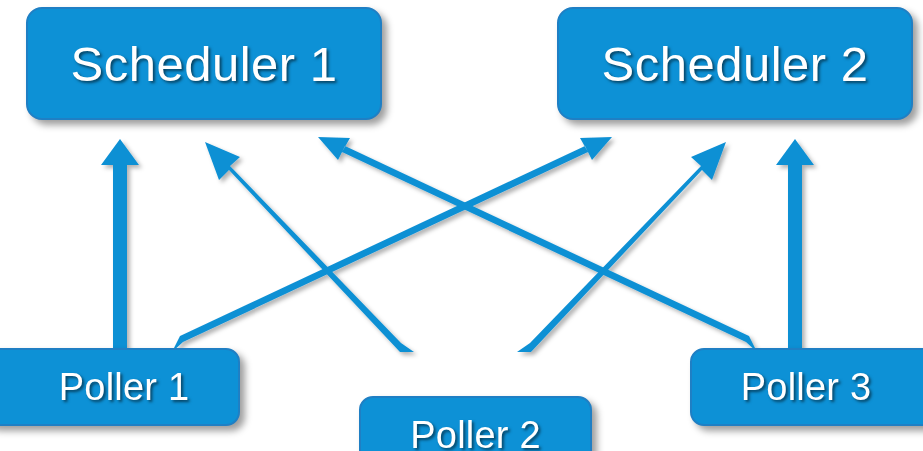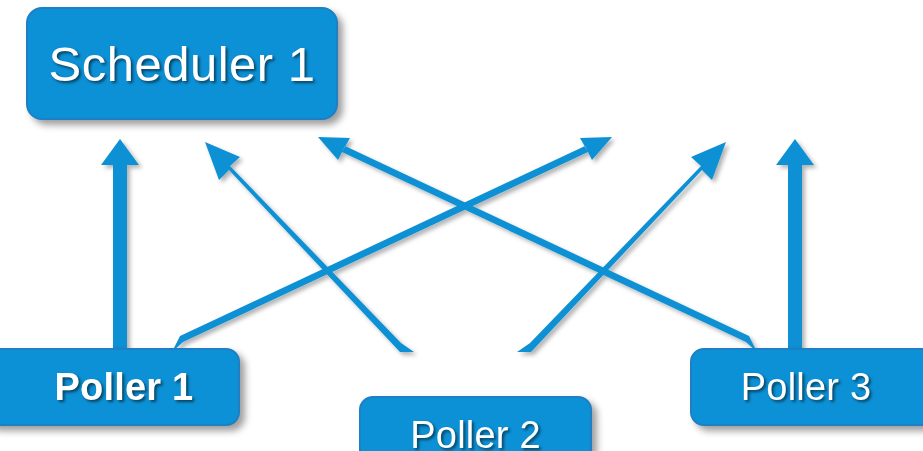--- a/index.html
+++ b/index.html
@@ -40,27 +40,27 @@
   .node-scheduler {
     font-size: 49px;
     letter-spacing: 0.5px;
   }
   .node-poller {
     font-size: 38px;
     border-radius: 14px;
     letter-spacing: 0.2px;
   }
   
-  #node-scheduler-1 { left: 26px;  top: 7px;   width: 312px; height: 113px; }
+  #node-scheduler-1 { left: 26px;  top: 7px;   width: 356px; height: 113px; }
   #node-scheduler-2 { left: 557px; top: 7px;   width: 356px; height: 113px; }
   
   #node-poller-1 { left: -18px; top: 348px; width: 258px; height: 78px; }
   #node-poller-2 { left: 359px; top: 348px; width: 233px; height: 78px; margin-top: 48px; }
   #node-poller-3 { left: 690px; top: 348px; width: 258px; height: 78px; }
-  #node-poller-1 .node-label { margin-left: 26px; font-weight: bold; }
+  #node-poller-1 .node-label { margin-left: 26px; }
   #node-poller-3 .node-label { margin-right: 26px; }
 </style>
 </head>
 <body>
 
 <div id="canvas">
 
   <svg id="arrow-layer" viewBox="0 0 923 451" width="923" height="451" xmlns="http://www.w3.org/2000/svg">
     <defs>
       <filter id="arrowShadow" x="-25%" y="-25%" width="160%" height="160%">
@@ -81,20 +81,23 @@
       <polygon points="757,352 749,336 345,146 338,160 318,137 350,138 342,152 746,342"></polygon>
 
       <polygon points="788,352 802,352 802,165 814,165 795,139 776,165 788,165"></polygon>
     </g>
   </svg>
 
   <div class="node node-scheduler" id="node-scheduler-1">
     <span class="node-label">Scheduler  1</span>
   </div>
 
+  <div class="node node-scheduler" id="node-scheduler-2">
+    <span class="node-label">Scheduler  2</span>
+  </div>
 
   <div class="node node-poller" id="node-poller-1">
     <span class="node-label">Poller 1</span>
   </div>
 
   <div class="node node-poller" id="node-poller-2">
     <span class="node-label">Poller 2</span>
   </div>
 
   <div class="node node-poller" id="node-poller-3">

